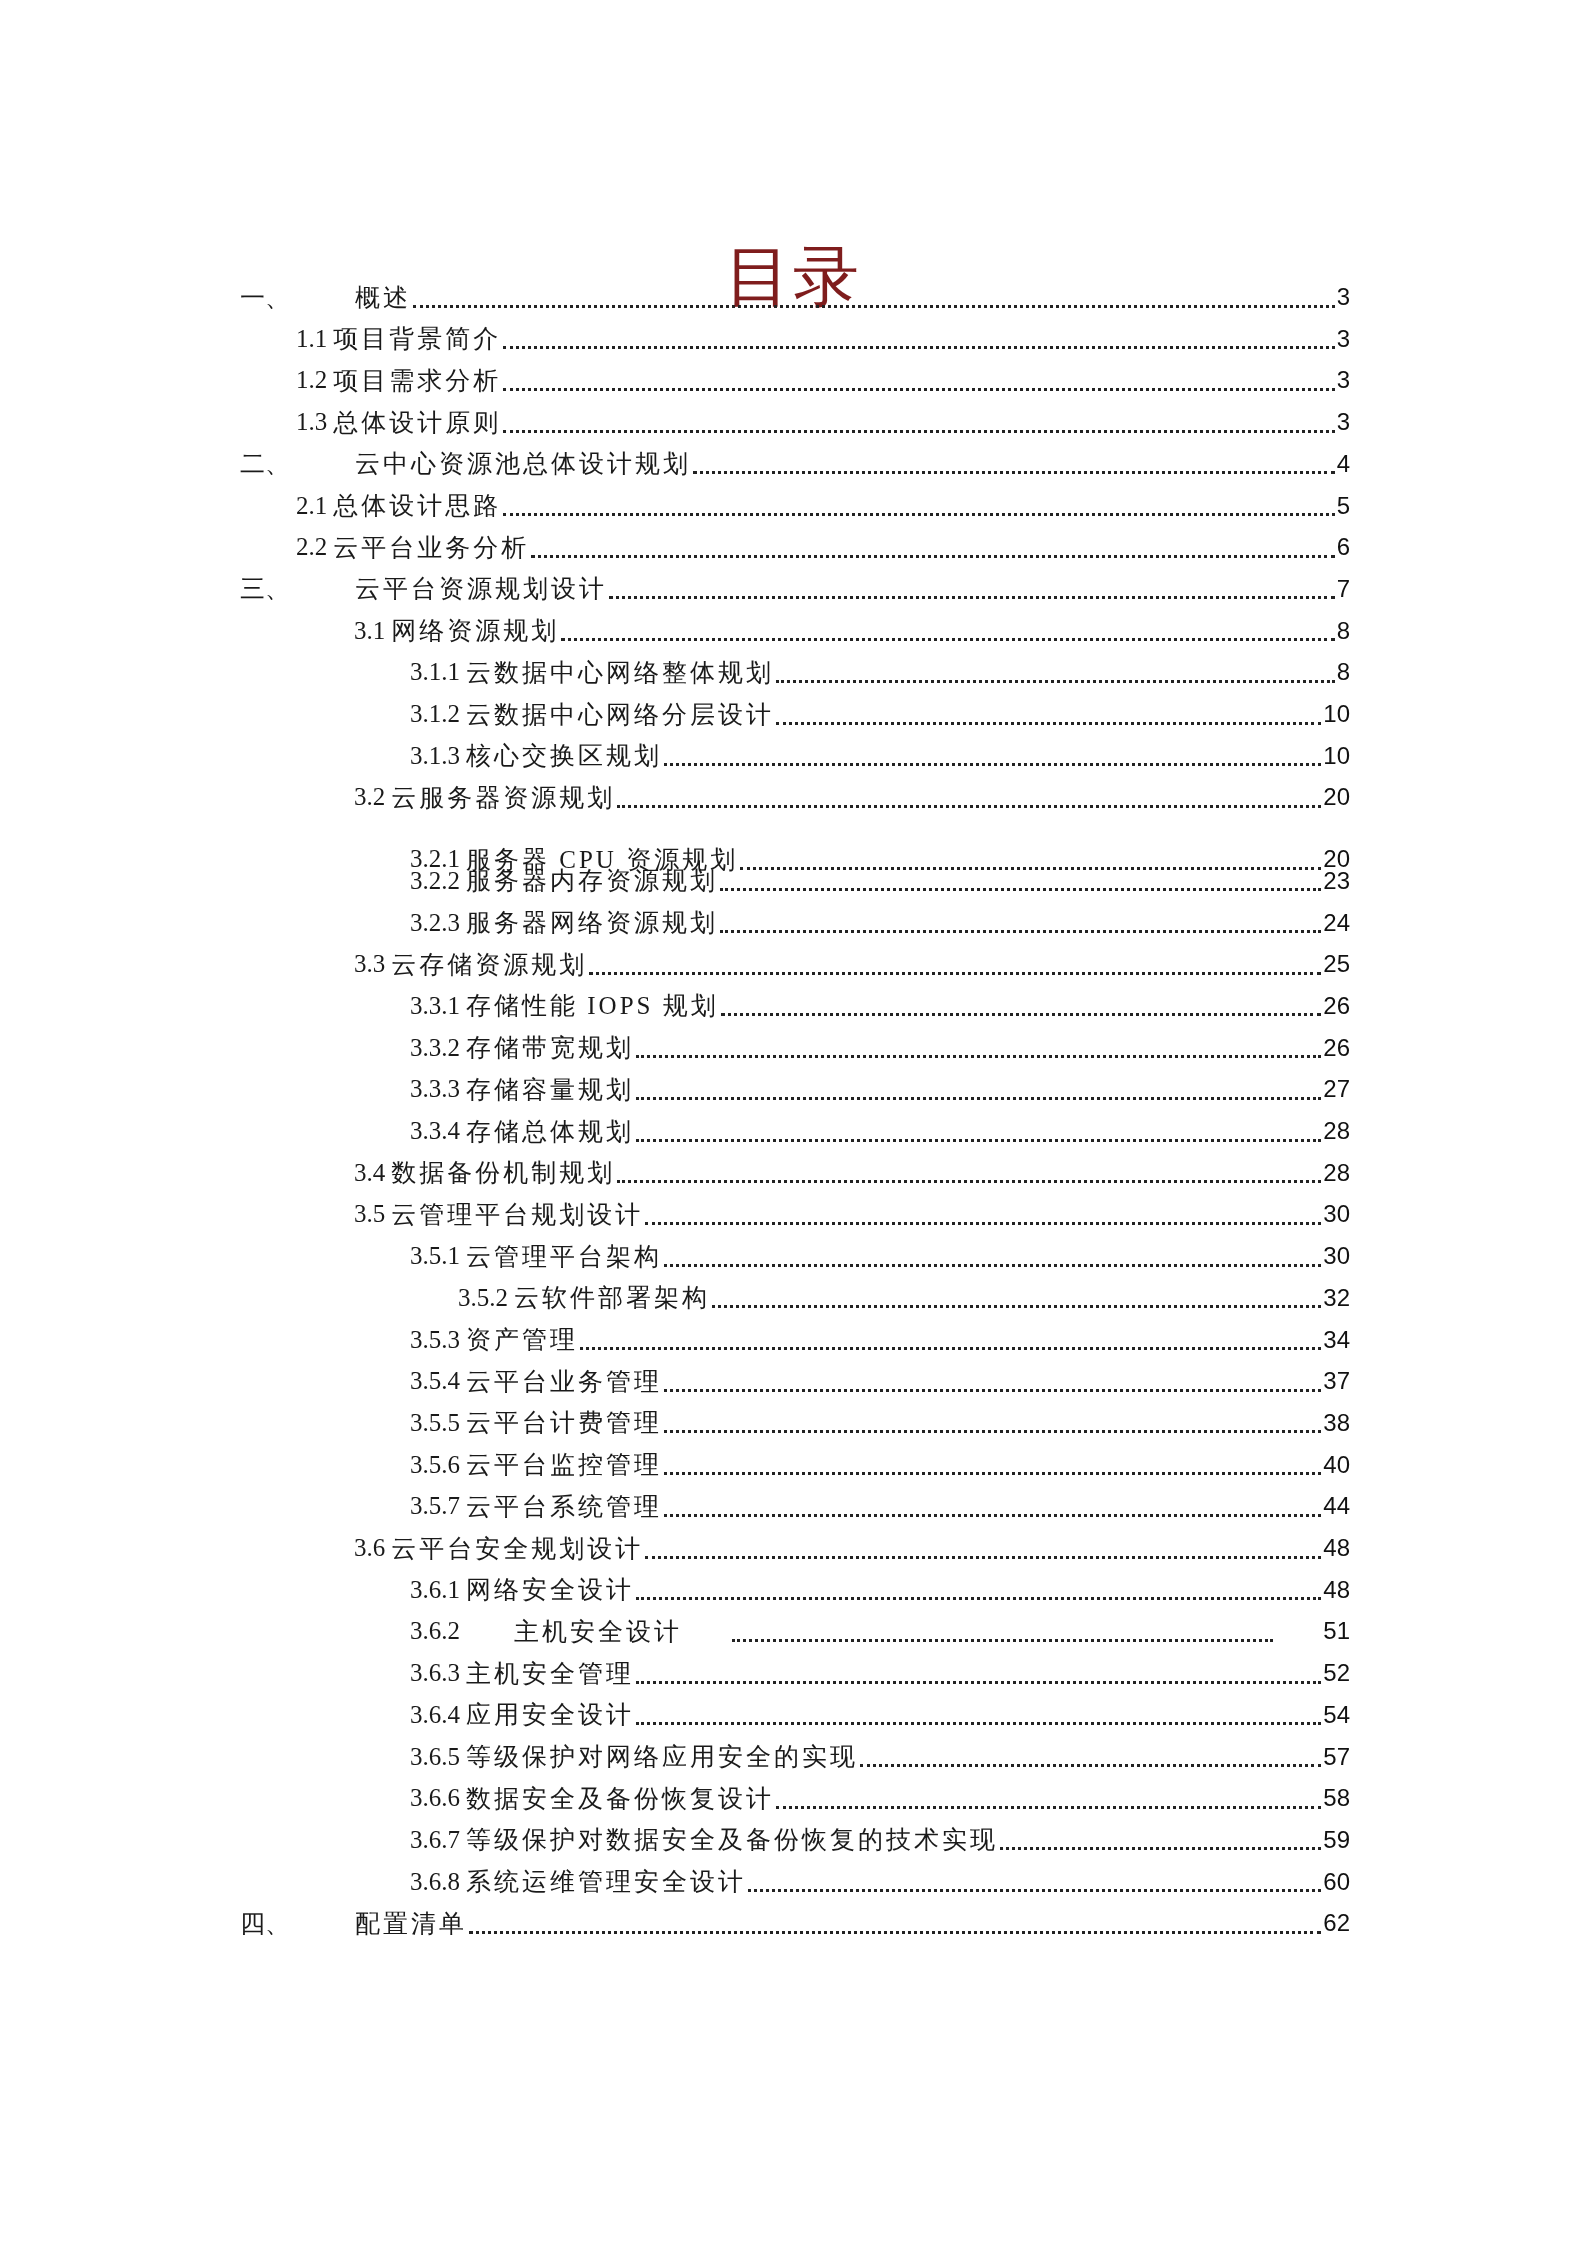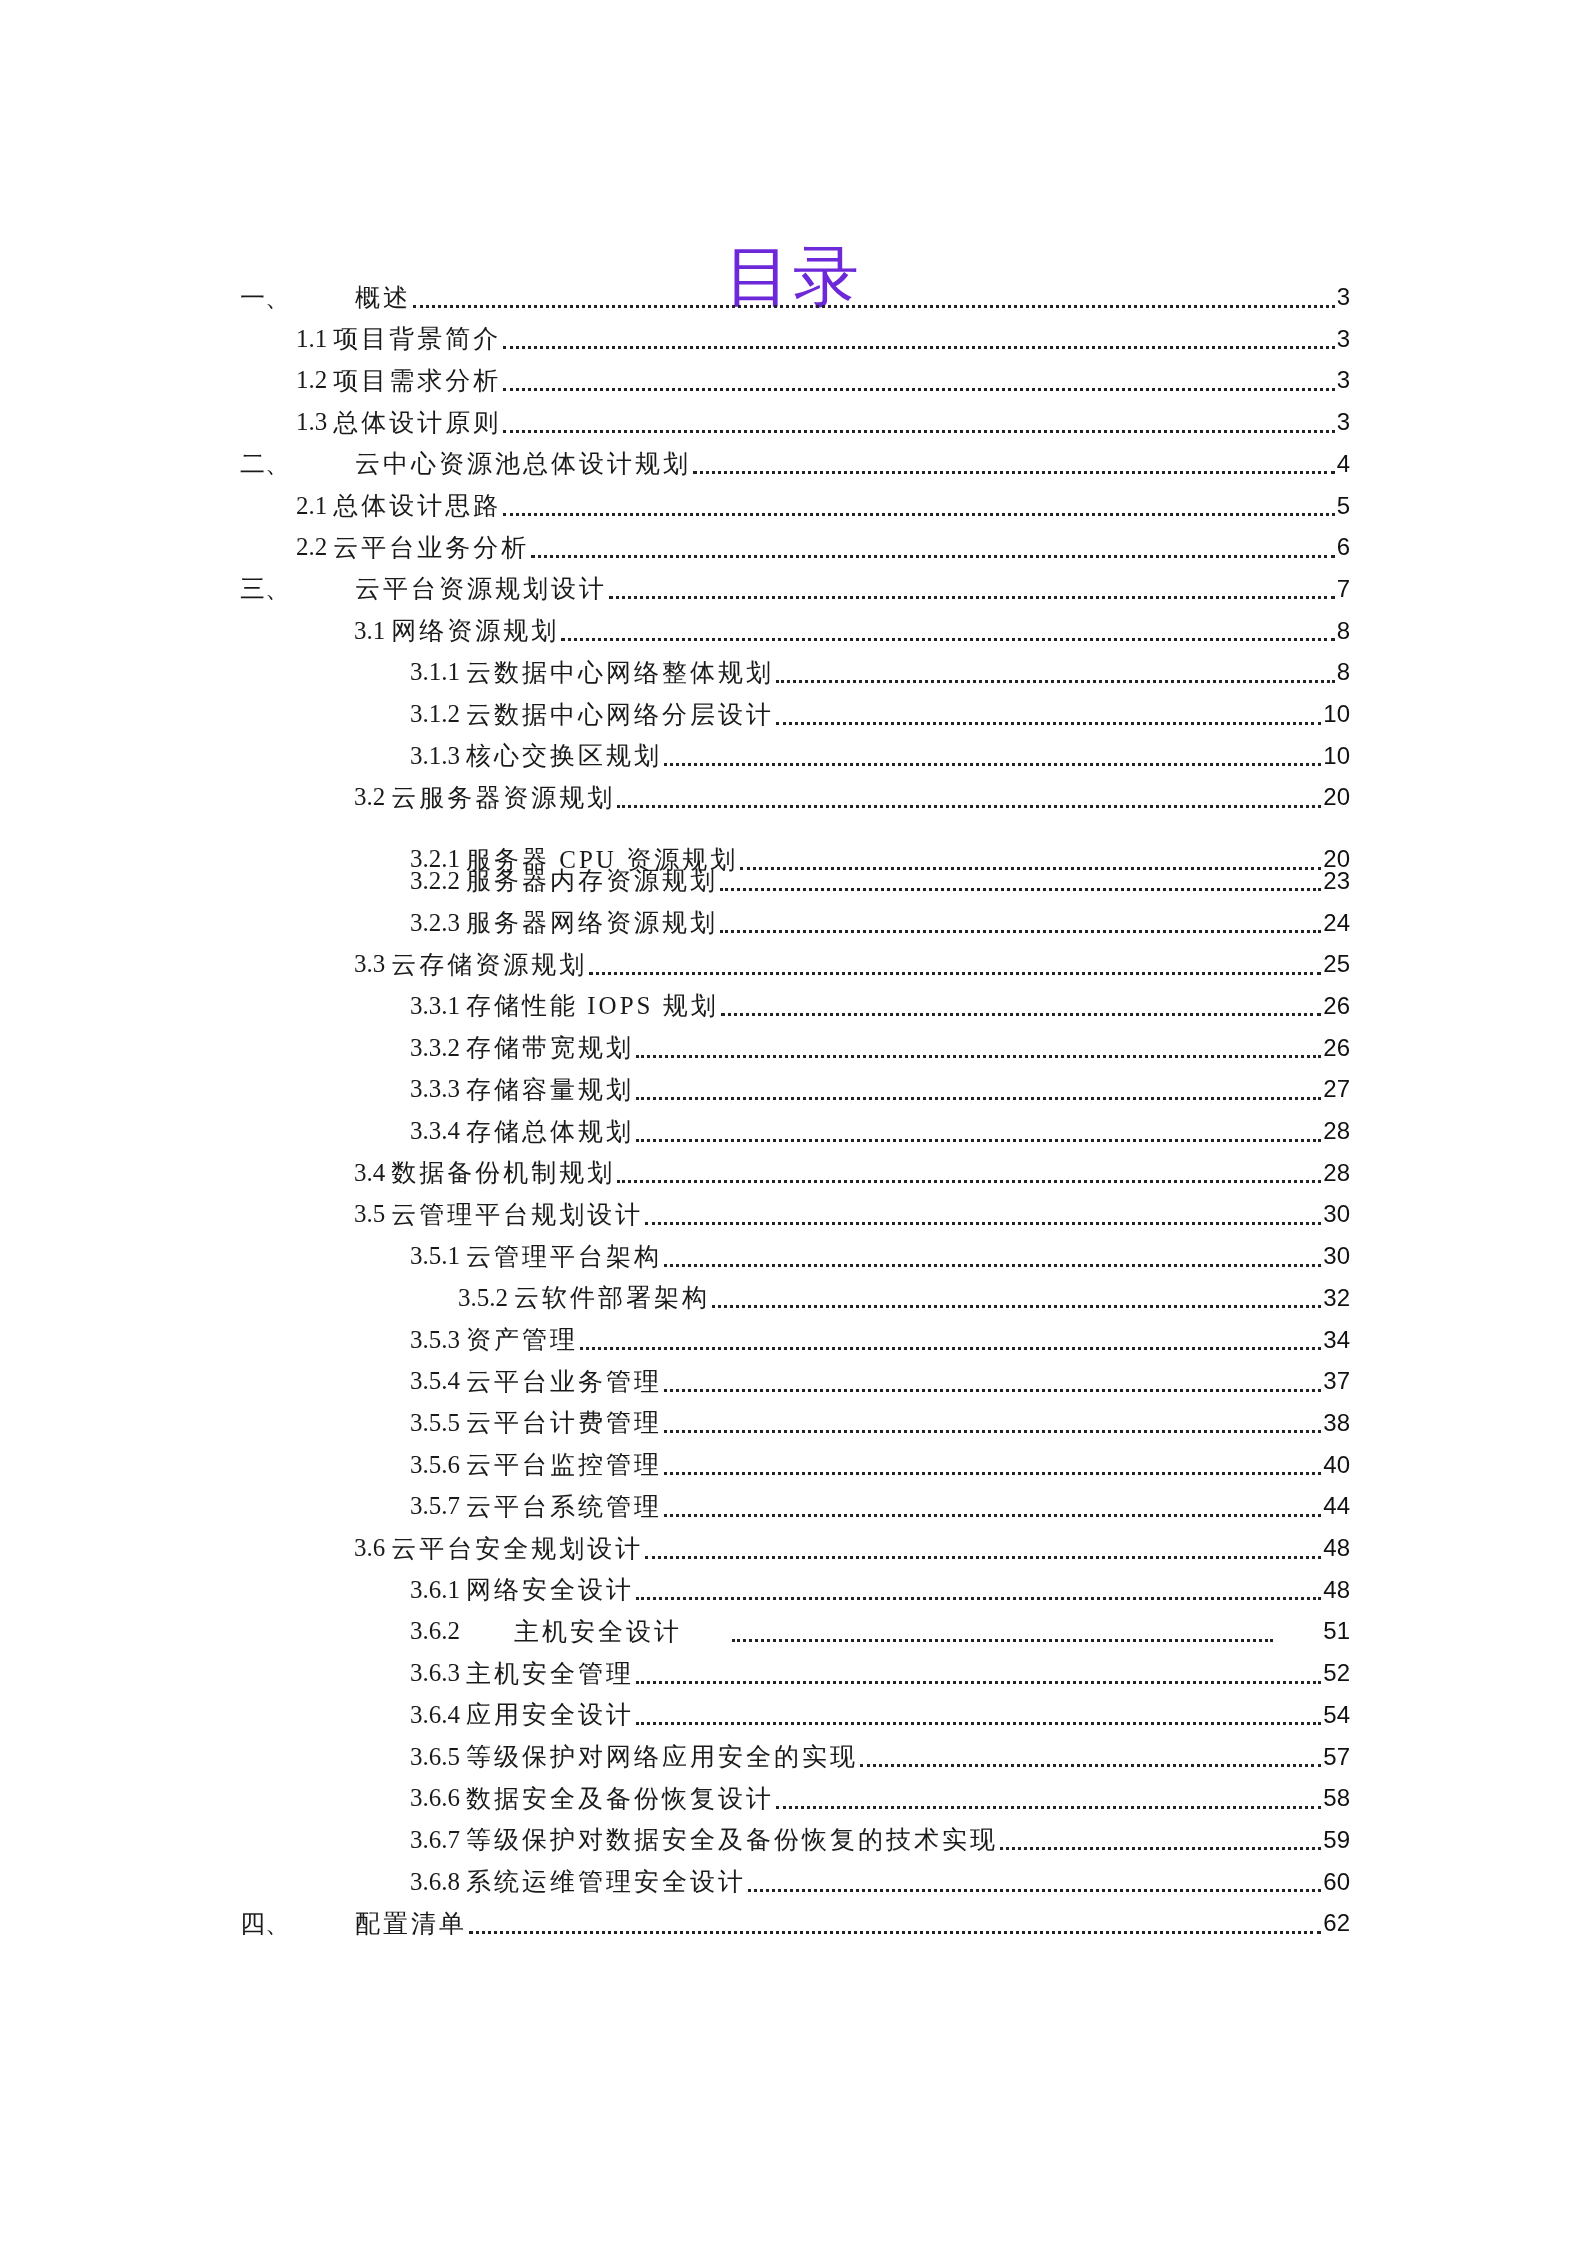--- a/index.html
+++ b/index.html
@@ -1,19 +1,19 @@
 <!DOCTYPE html>
 <html><head>
 <meta charset="utf-8">
 <style>
   html, body { margin: 0; padding: 0; background: #ffffff; }
   body { width: 1586px; height: 2244px; position: relative; overflow: hidden;
          font-family: "Liberation Serif", "DejaVu Serif", serif; color: #1a1a1a; }
   .title { position: absolute; top: 188px; left: 0; width: 1586px; text-align: center;
-           font-size: 66px; line-height: 90px; color: #6d28d9; font-weight: normal;
+           font-size: 66px; line-height: 90px; color: #7f1d1d; font-weight: normal;
            font-family: "DejaVu Serif", serif; letter-spacing: 2px; }
   .toc { position: absolute; top: 276px; left: 0; width: 1586px; }
   .row { position: absolute; height: 42px; display: flex; align-items: center;
          font-size: 25px; right: 236px; }
   .row .num { white-space: pre; }
   .row .label { white-space: nowrap; letter-spacing: 3px; }
   .row .leader { flex: 1; height: 0; border-bottom: 3px dotted #222; margin: 0 2px; transform: translateY(9px); min-width: 10px; }
   .row .page { font-family: "Liberation Sans", "DejaVu Sans", sans-serif; font-size: 24px; color: #111; text-align: right; }
   .l1 { left: 240px; }
   .l1 .num { width: 115px; display: inline-block; }

